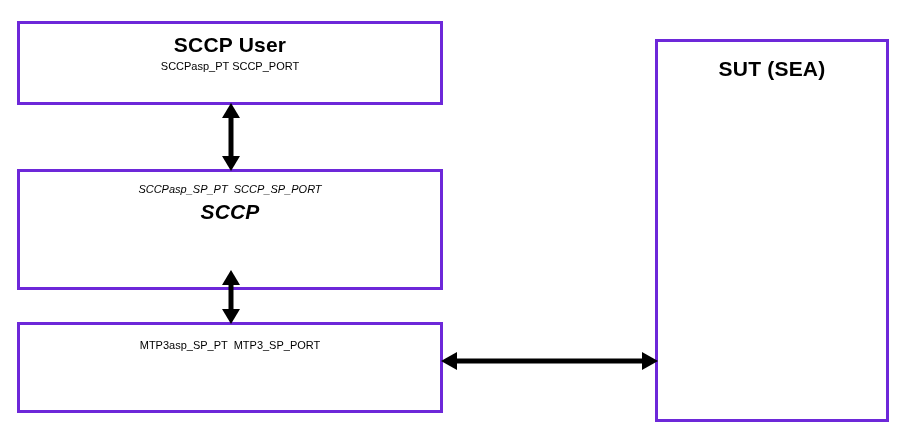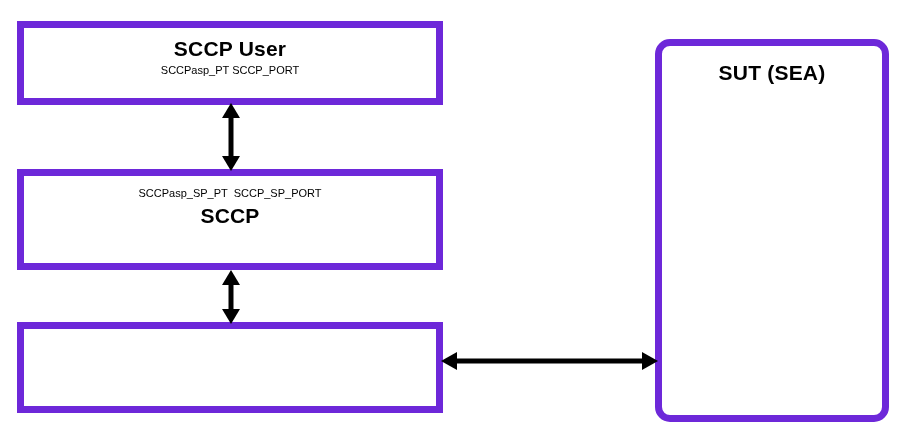--- a/index.html
+++ b/index.html
@@ -14,21 +14,21 @@
   #diagram {
     position: relative;
     width: 920px;
     height: 447px;
     background: #ffffff;
     overflow: hidden;
   }
   .node {
     position: absolute;
     box-sizing: border-box;
-    border: 7px solid #6d28d9;
+    border: 3px solid #6d28d9;
     background: #ffffff;
     display: flex;
     flex-direction: column;
     align-items: center;
   }
   .title {
     font-weight: bold;
     font-size: 21px;
     line-height: 25px;
     letter-spacing: 0.2px;
@@ -40,31 +40,31 @@
     line-height: 19px;
     white-space: pre;
   }
 
   
   #node-sccp-user {
     left: 17px;  top: 21px;  width: 426px; height: 84px;
     padding-top: 8px;
   }
   #node-sccp {
-    left: 17px;  top: 169px; width: 426px; height: 101px;
+    left: 17px;  top: 169px; width: 426px; height: 121px;
     padding-top: 8px;
+    font-style: italic;
   }
   #node-system-mtp3 {
     left: 17px;  top: 322px; width: 426px; height: 91px;
     padding-top: 11px;
   }
   #node-sut {
     left: 655px; top: 39px;  width: 234px; height: 383px;
     padding-top: 14px;
-    border-radius: 15px;
   }
 
   
   .arrow-v {
     position: absolute;
     width: 26px;
   }
   .arrow-h {
     position: absolute;
     height: 26px;
@@ -80,20 +80,21 @@
     <div class="title">SCCP User</div>
     <div class="ports">SCCPasp_PT SCCP_PORT</div>
   </div>
 
   <div class="node" id="node-sccp">
     <div class="ports">SCCPasp_SP_PT  SCCP_SP_PORT</div>
     <div class="title">SCCP</div>
   </div>
 
   <div class="node" id="node-system-mtp3">
+    <div class="ports">MTP3asp_SP_PT  MTP3_SP_PORT</div>
   </div>
 
   <div class="node" id="node-sut">
     <div class="title">SUT (SEA)</div>
   </div>
 
   <div class="arrow-v" style="left:218px; top:103px; height:68px;">
     <svg width="26" height="68" viewBox="0 0 26 68" aria-hidden="true">
       <line x1="13" y1="9" x2="13" y2="59" stroke="#000000" stroke-width="5"></line>
       <polygon points="13,0 4,15 22,15" fill="#000000"></polygon>

